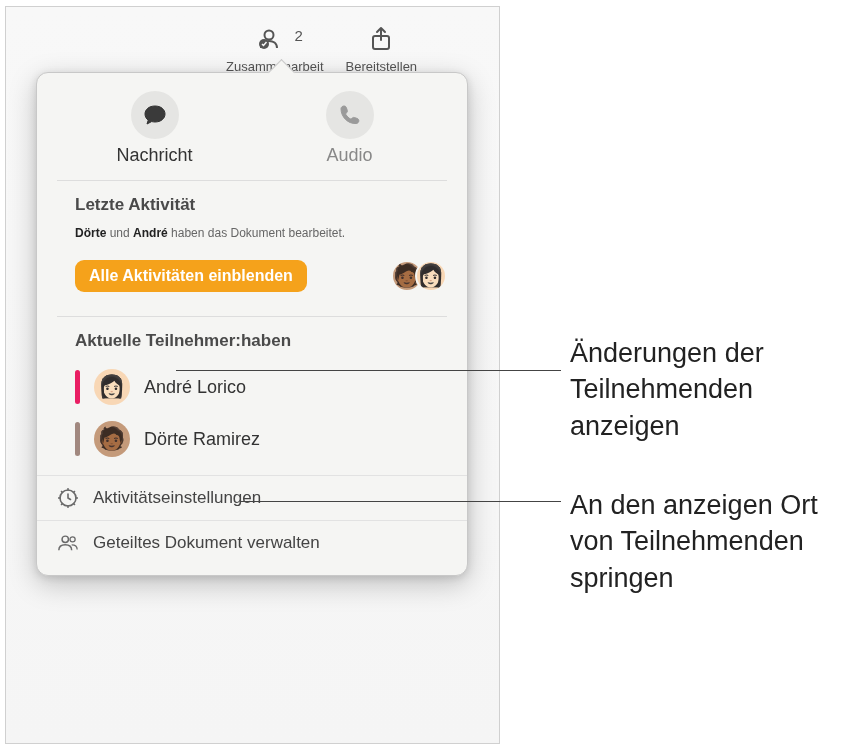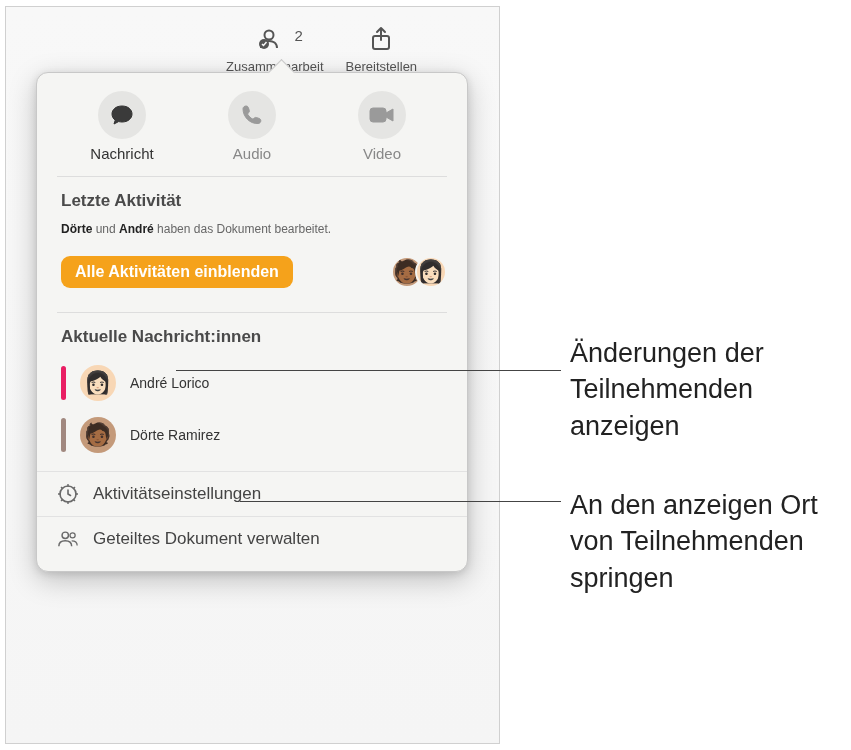--- a/index.html
+++ b/index.html
@@ -95,24 +95,24 @@
       height: 48px;
       border-radius: 50%;
       background: #e5e5e3;
       display: flex;
       align-items: center;
       justify-content: center;
     }
     .comm-tab.active .comm-icon-circle svg { stroke: #333; fill:#333; }
     .comm-tab svg { stroke: #9a9a9a; fill: #9a9a9a; }
     .comm-label {
-      font-size: 15px;
+      font-size: 18px;
     }
     .section {
-      padding: 14px 20px 10px 24px;
+      padding: 14px 20px 10px 38px;
     }
     .section-heading {
       font-weight: 600;
       font-size: 17px;
       color: #4a4a4a;
       margin-bottom: 10px;
     }
     .activity-text {
       font-size: 12px;
       color: #666;
@@ -161,21 +161,21 @@
       gap: 14px;
       padding: 8px 0;
       cursor: pointer;
     }
     .cursor-bar {
       width: 5px;
       height: 34px;
       border-radius: 3px;
     }
     .participant-name {
-      font-size: 14px;
+      font-size: 18px;
       color: #333;
     }
     .footer-item {
       display: flex;
       align-items: center;
       gap: 14px;
       padding: 11px 20px;
       border-top: 1px solid #e2e2e2;
       color: #444;
       font-size: 17px;
@@ -254,29 +254,20 @@
       <span class="comm-label">Nachricht</span>
     </div>
     <div class="comm-tab">
       <div class="comm-icon-circle">
         <svg width="24" height="24" viewBox="0 0 24 24">
           <path d="M6 3c1 0 2 .5 2.3 1.5l1 3c.3 1-.2 2-1 2.5-.6.4-.7 1.2-.3 1.8 1 1.6 2.5 3 4 4 .6.4 1.4.3 1.8-.3.5-.8 1.5-1.3 2.5-1l3 1c1 .3 1.5 1.3 1.5 2.3 0 1.5-1.2 2.7-2.7 2.7C10 21 3 14 3 5.7 3 4.2 4.5 3 6 3z"></path>
         </svg>
       </div>
       <span class="comm-label">Audio</span>
     </div>
-    <div class="comm-tab">
-      <div class="comm-icon-circle">
-        <svg width="28" height="20" viewBox="0 0 28 20">
-          <rect x="2" y="3" width="16" height="14" rx="3"></rect>
-          <path d="M18 8l7-4v12l-7-4z"></path>
-        </svg>
-      </div>
-      <span class="comm-label">Video</span>
-    </div>
   </div>
 
   <div class="section">
     <div class="section-heading">Letzte Aktivität</div>
     <div class="activity-text">
       <b>Dörte</b>
       <span>und</span>
       <b>André</b>
       <span>haben das Dokument bearbeitet.</span>
     </div>
@@ -289,21 +280,21 @@
         <div class="avatar-sm" style="background:#f8d7b5;">
             <div class="memoji">👩🏻</div>
           </div>
       </div>
     </div>
   </div>
 
   <div class="divider"></div>
 
   <div class="section">
-    <div class="section-heading">Aktuelle Nachricht:innen</div>
+    <div class="section-heading">Aktuelle Teilnehmer:haben</div>
 
     <div class="participant">
       <div class="cursor-bar" style="background:#e91e63;"></div>
       <div class="avatar" style="background:#f8d7b5;">
           <div class="memoji">👩🏻</div>
         </div>
       <span class="participant-name">André Lorico</span>
     </div>
 
     <div class="participant">

